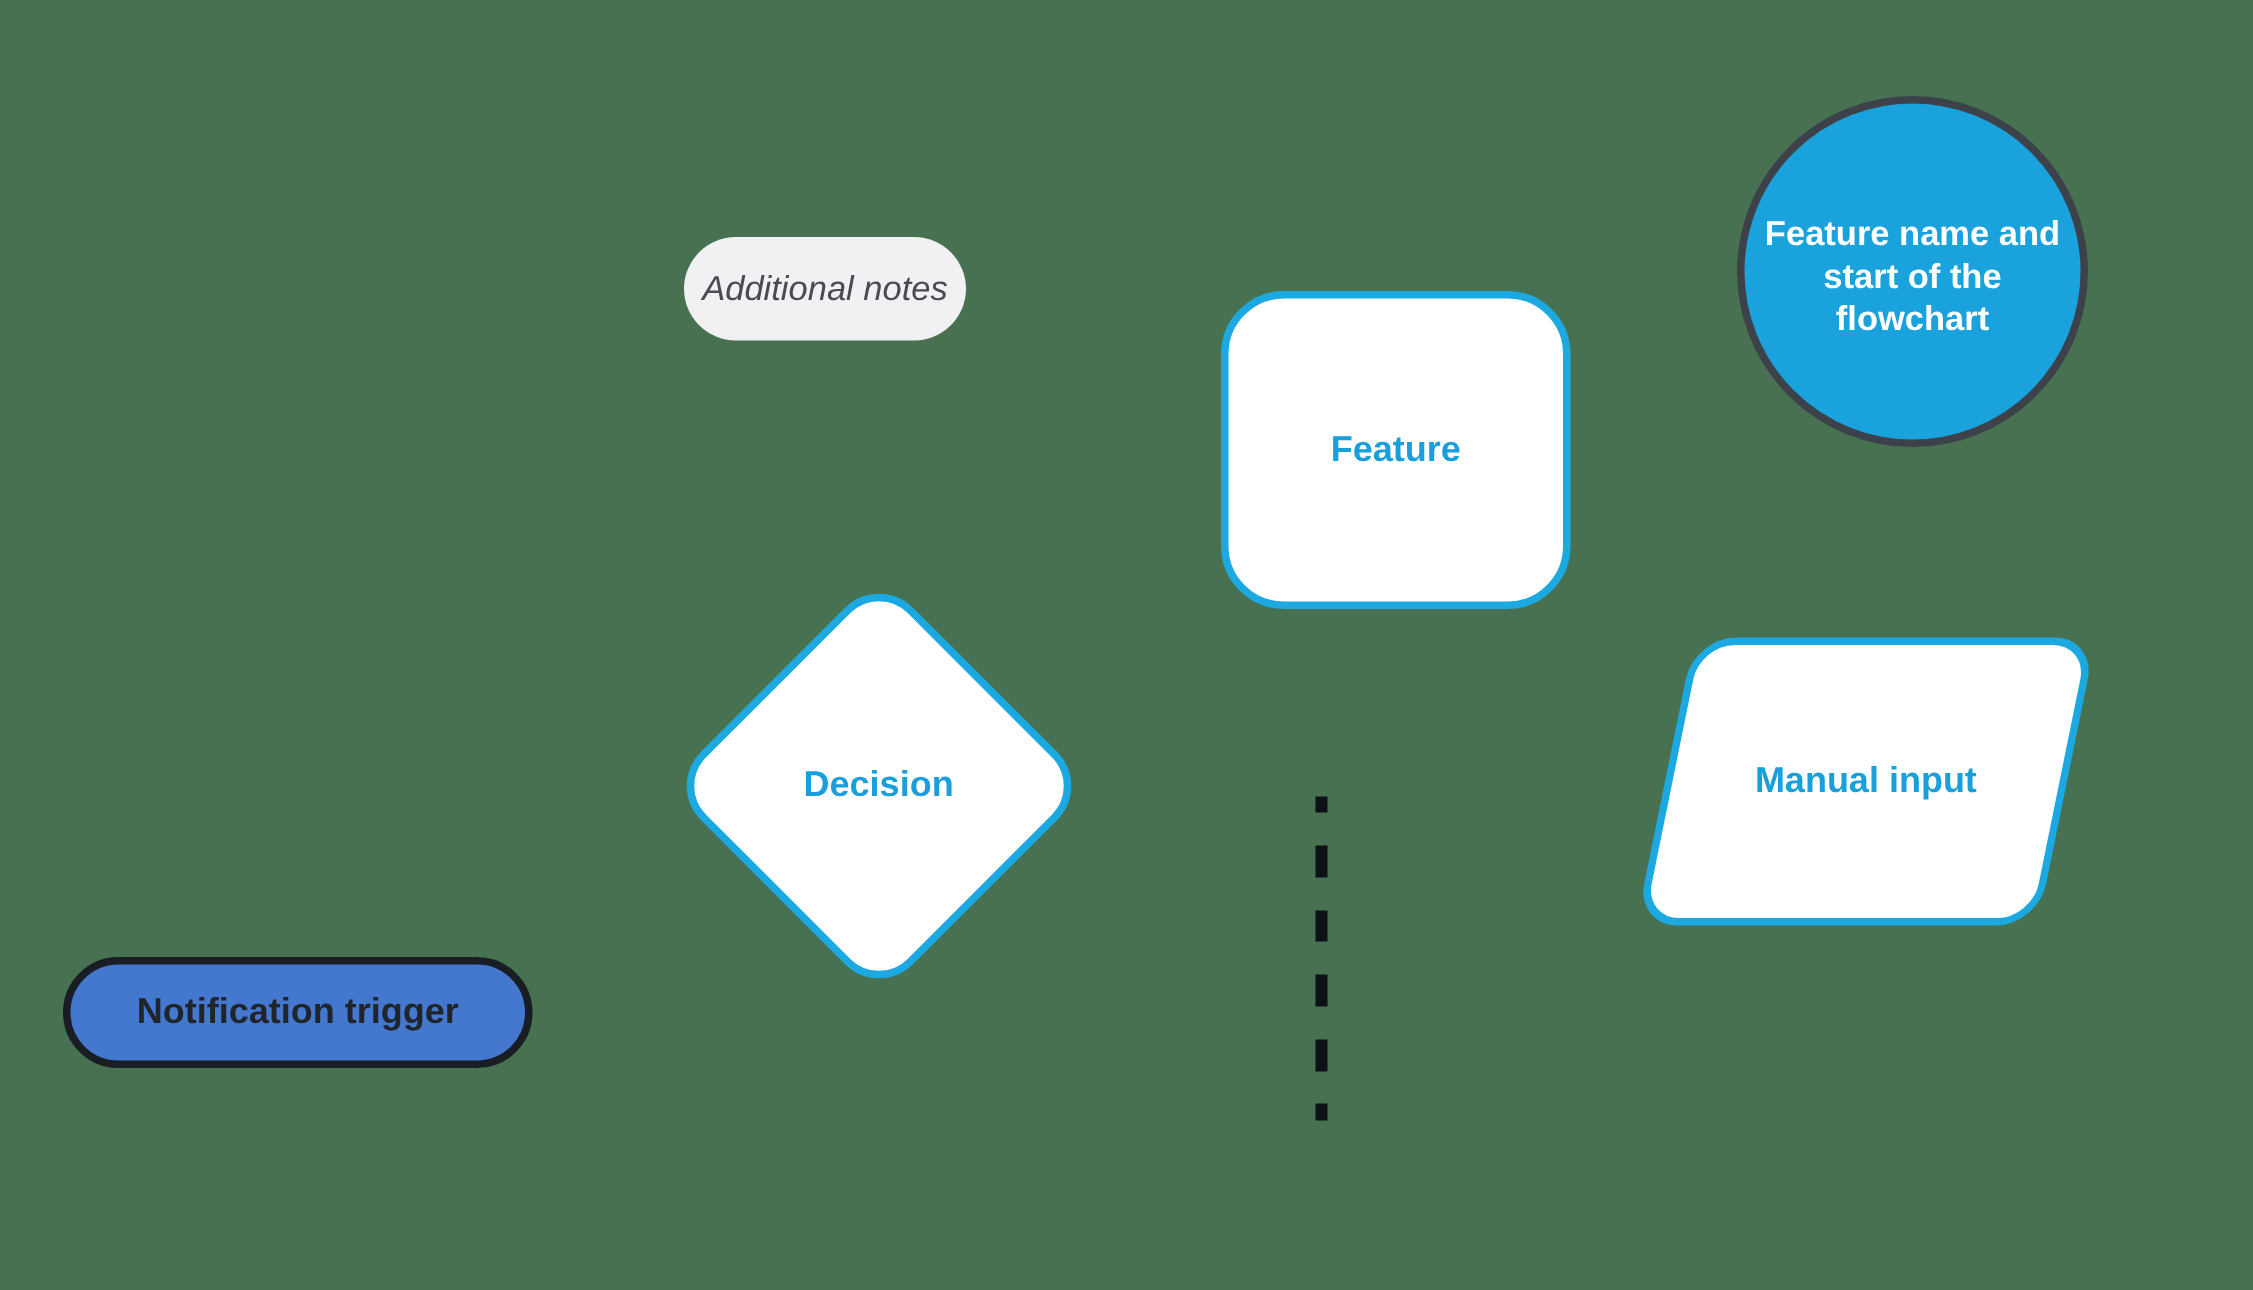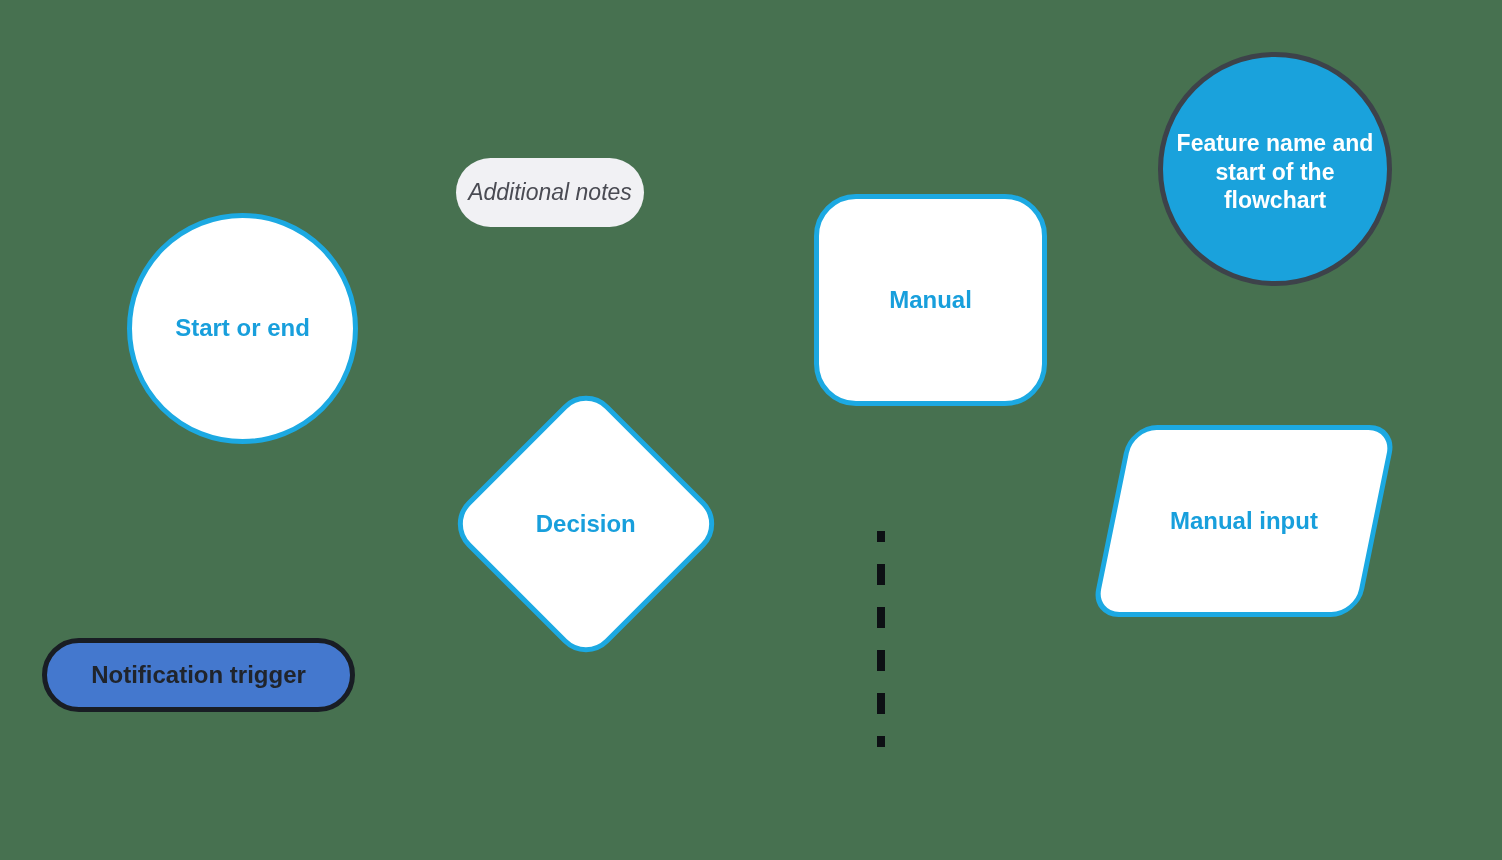--- a/index.html
+++ b/index.html
@@ -68,21 +68,21 @@
   
   .process{
     left:814px; top:194px;
     width:233px; height:212px;
     background:var(--shape-fill);
     border:5px solid var(--accent);
     border-radius:42px;
   }
   
   .feature{
-    left:1158px; top:52px;
+    left:1158px; top:64px;
     width:234px; height:234px;
     background:var(--feature-fill);
     border:5px solid var(--feature-border);
     border-radius:50%;
   }
   .feature .feature-label{
     color:var(--feature-text);
     font-weight:700;
     font-size:23px;
     line-height:1.24;
@@ -138,30 +138,27 @@
       var(--dash-color) 0px, var(--dash-color) 21px,
       transparent 21px, transparent 43px);
     background-position:0 -10px;
   }
 </style>
 </head>
 <body>
 
 <div class="canvas">
 
-  <div class="shape start-end">
-    <span class="shape-label">Start or end</span>
-  </div>
 
   <div class="shape notes">
     <span class="notes-label">Additional notes</span>
   </div>
 
   <div class="shape process">
-    <span class="shape-label">Manual</span>
+    <span class="shape-label">Feature</span>
   </div>
 
   <div class="shape feature">
     <span class="feature-label">Feature name and
 start of the
 flowchart</span>
   </div>
 
   <div class="shape decision">
     <span class="shape-label">Decision</span>

